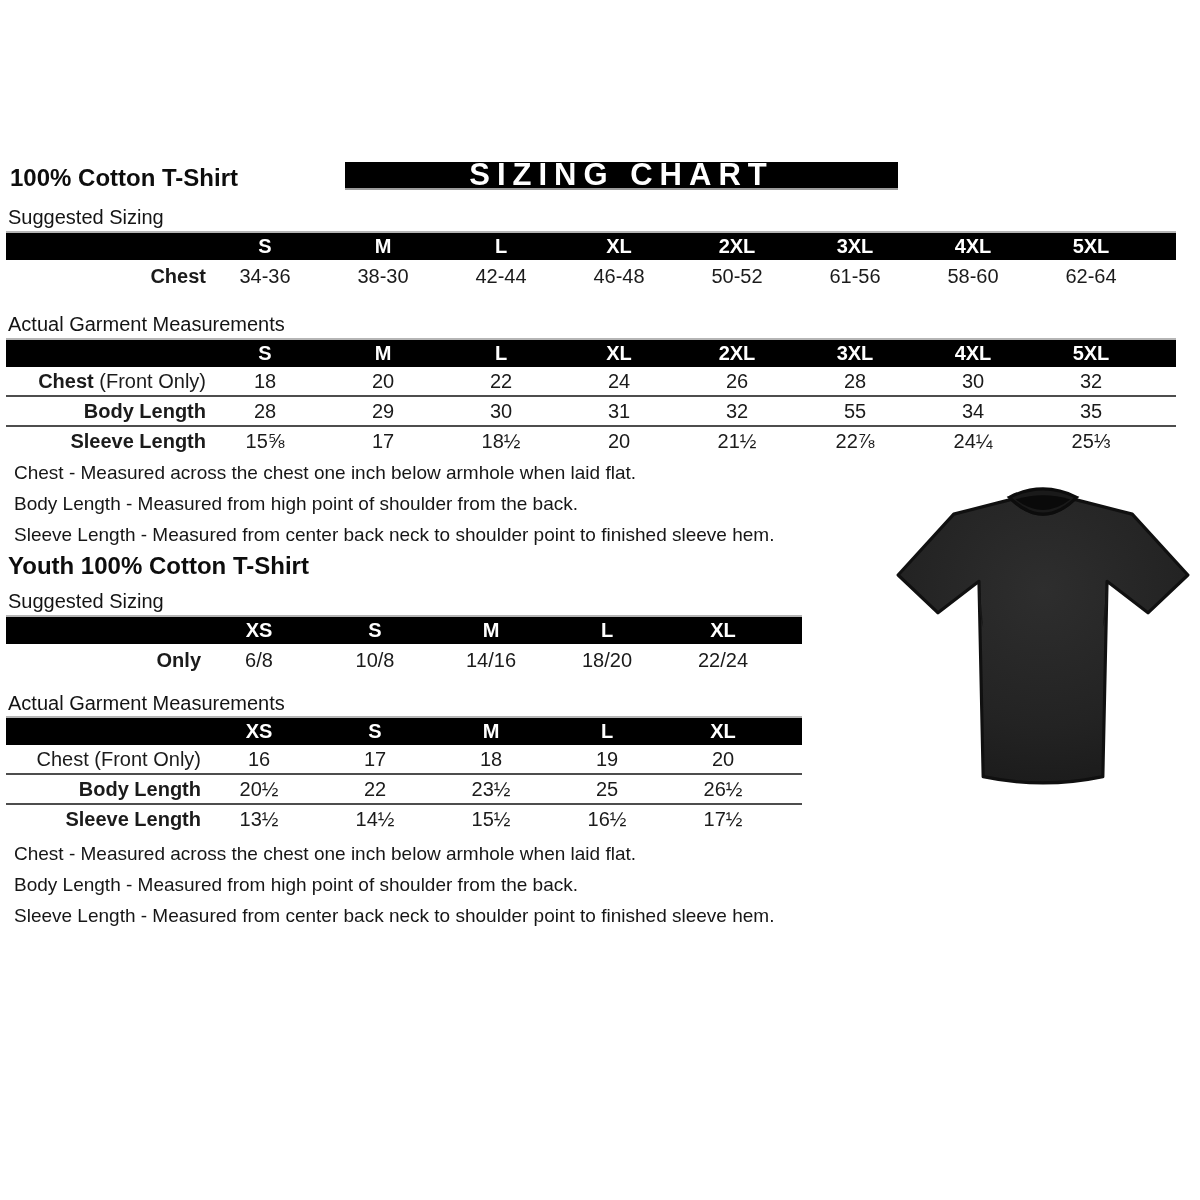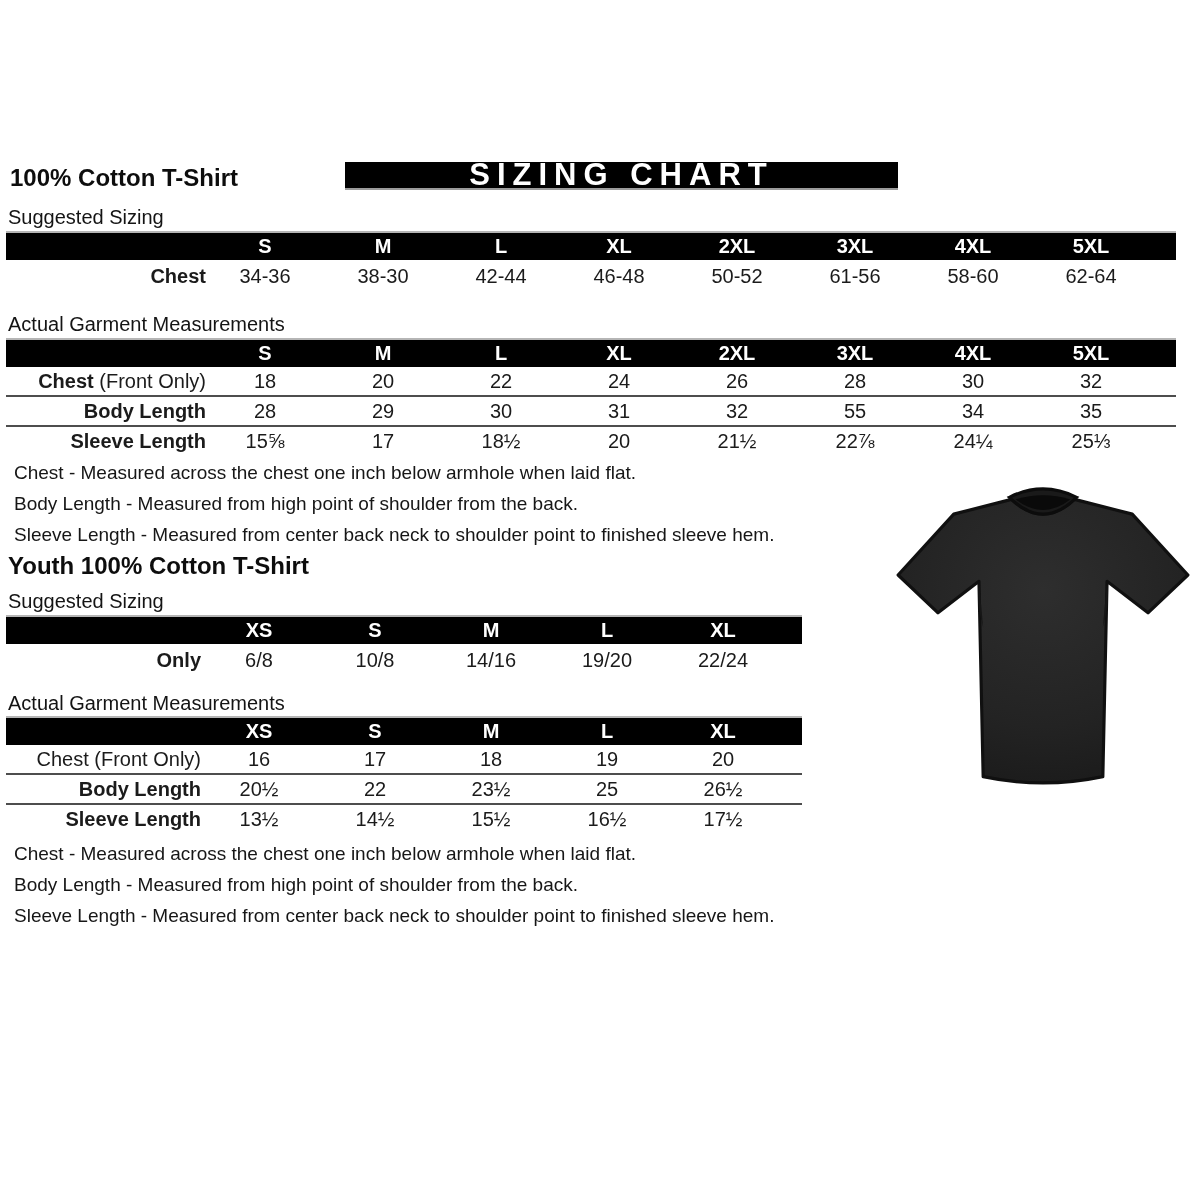--- a/index.html
+++ b/index.html
@@ -185,21 +185,21 @@
         <th>XL</th>
         <th class="spacer"></th>
       </tr>
     </thead>
     <tbody>
       <tr>
         <td class="row-label"><span class="b">Only</span></td>
         <td>6/8</td>
         <td>10/8</td>
         <td>14/16</td>
-        <td>19/20</td>
+        <td>18/20</td>
         <td>22/24</td>
         <td class="spacer"></td>
       </tr>
     </tbody>
   </table>
 
 <div class="abs section-label" style="left:8px;top:692px;">Actual Garment Measurements</div>
 
 <table class="abs size-table measure" style="left:6px;top:716px;">
     <colgroup>

